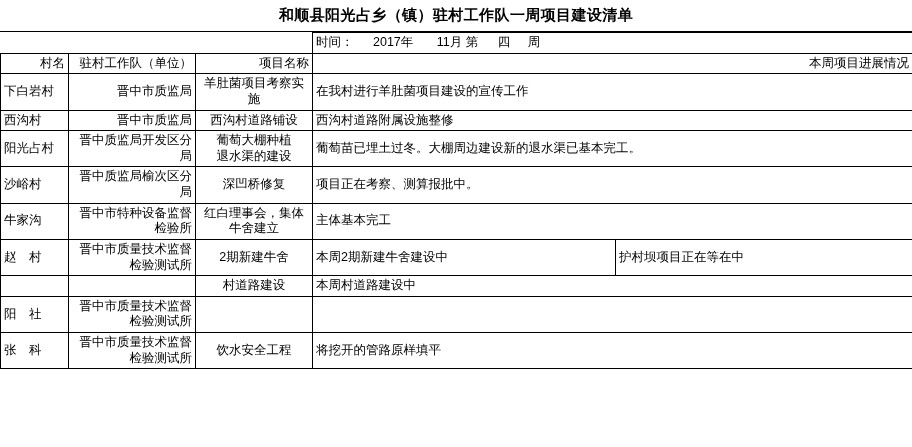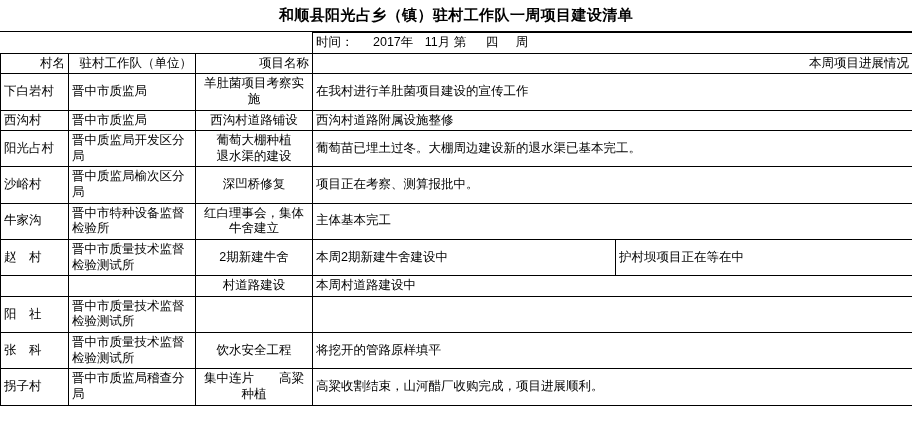--- a/index.html
+++ b/index.html
@@ -53,31 +53,31 @@
   td.noborder {
     border: 0 !important;
   }
   .date-cell {
     text-align: left;
     font-size: 12.5px;
     padding-left: 8px;
     white-space: nowrap;
   }
   .date-cell .lbl { margin-right: 16px; }
-  .date-cell .y  { margin-right: 8px; }
+  .date-cell .y  { margin-right: 20px; }
   .date-cell .m  { }
   .date-cell .wk { margin-right: 4px; }
   .date-cell .wn { margin-left: 12px; margin-right: 14px; }
 
   .hdr {
     text-align: right;
     font-weight: normal;
   }
   .vname { text-align: left; padding-left: 6px; margin-left: 31px; }
-  .team  { text-align: left; padding-left: 4px; }
+  .team  { text-align: right; padding-left: 4px; }
   .proj  { text-align: center; }
   .prog  { text-align: left; }
 </style>
 </head>
 <body>
 
 <div class="page">
 
   <div class="title-row">和顺县阳光占乡（镇）驻村工作队一周项目建设清单</div>
   <div class="title-rule"></div>
@@ -171,22 +171,16 @@
       <td class="prog" colspan="2"></td>
     </tr>
 
     <tr>
       <td class="vname">张　科</td>
       <td class="team">晋中市质量技术监督检验测试所</td>
       <td class="proj">饮水安全工程</td>
       <td class="prog" colspan="2">将挖开的管路原样填平</td>
     </tr>
 
-    <tr>
-      <td class="vname">拐子村</td>
-      <td class="team">晋中市质监局稽查分局</td>
-      <td class="proj">集中连片　　高粱种植</td>
-      <td class="prog" colspan="2">高粱收割结束，山河醋厂收购完成，项目进展顺利。</td>
-    </tr>
 
   </tbody>
     </table>
 </div>
 
 </body></html>

